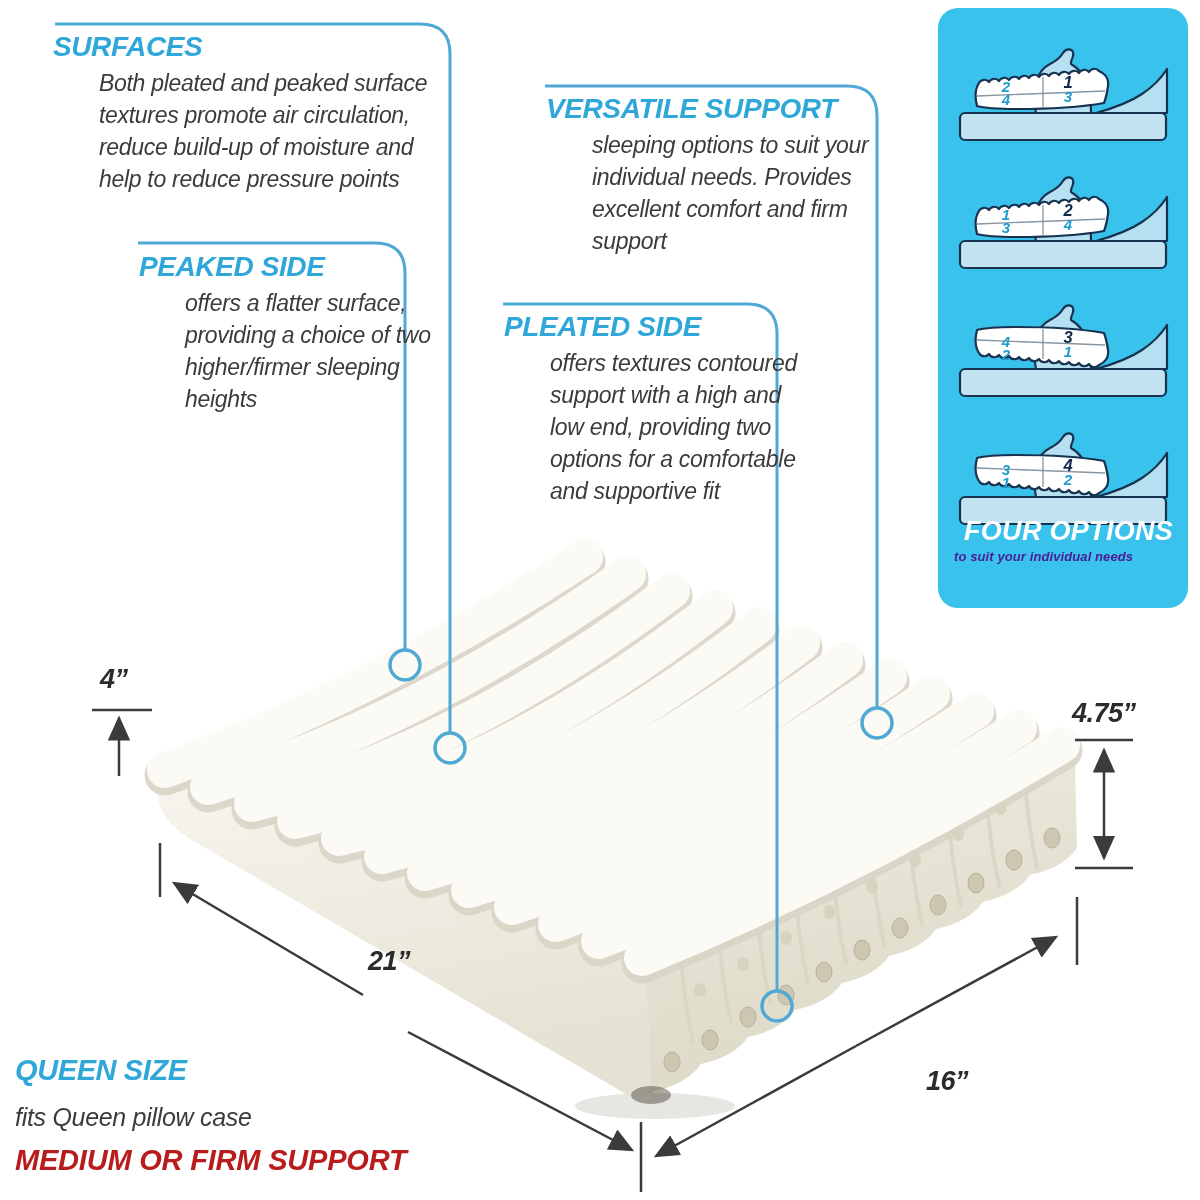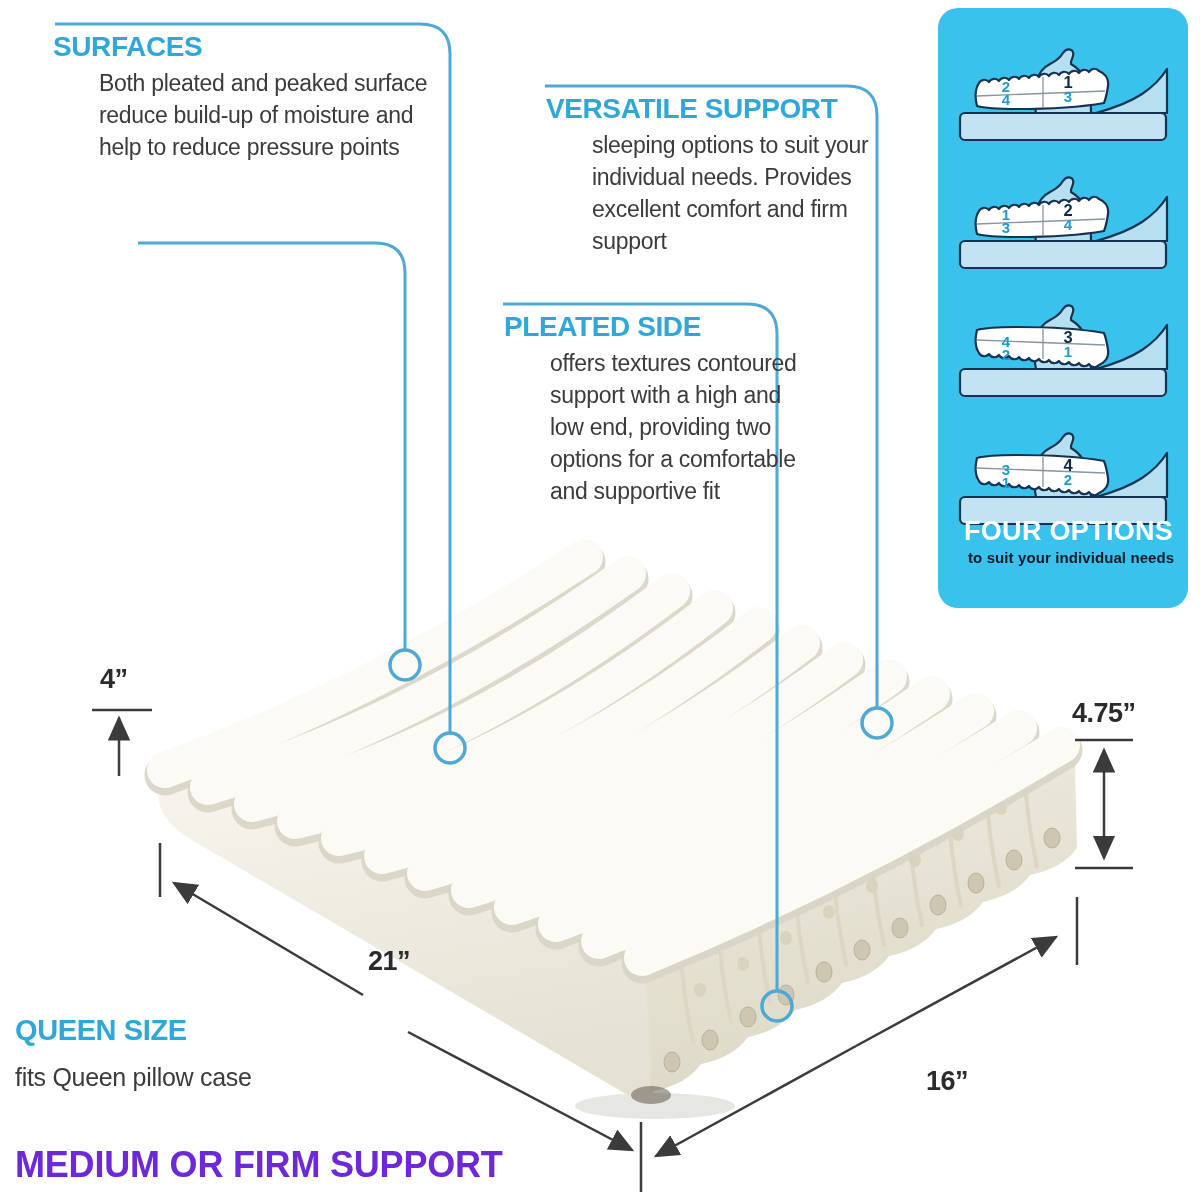--- a/index.html
+++ b/index.html
@@ -1,52 +1,53 @@
 <!DOCTYPE html>
 <html><head>
 <meta charset="utf-8">
 <style>
   html,body{margin:0;padding:0;background:#ffffff;}
   .stage{
     position:relative;width:1200px;height:1200px;background:#ffffff;overflow:hidden;
     font-family:"Liberation Sans",sans-serif;
+    font-style:italic;
   }
   svg{display:block;}
   #scene{position:absolute;left:0;top:0;}
 
   
   .block{position:absolute;}
   .block .h{
     font-size:28px;font-weight:700;color:#2fa7d9;letter-spacing:-0.4px;
     line-height:30px;margin-bottom:5px;white-space:nowrap;
   }
   .block .ln{
     font-size:23px;color:#3b3b3d;line-height:32px;letter-spacing:-0.3px;white-space:nowrap;margin-left:46px;
   }
   .dim{
     position:absolute;font-size:27px;font-weight:600;color:#2b2b2b;letter-spacing:-0.5px;white-space:nowrap;
   }
   .size-block{position:absolute;left:15px;top:1014px;}
-  .size-block .h{font-size:29px;font-weight:700;color:#2fa7d9;letter-spacing:-0.4px;line-height:32px;}
+  .size-block .h{font-size:29px;font-weight:700;color:#2fa7d9;letter-spacing:-0.4px;line-height:32px;margin-top:40px;}
   .size-block .sub{font-size:25px;color:#3b3b3d;line-height:30px;margin-top:16px;letter-spacing:-0.3px;}
   .support-label{
-    position:absolute;left:15px;top:1144px;font-size:36px;font-weight:700;color:#6d28d9;letter-spacing:-0.2px;
+    position:absolute;left:15px;top:1144px;font-size:29px;font-weight:700;color:#b91c1c;letter-spacing:-0.2px;
   }
 
   
   .panel{
     position:absolute;left:938px;top:8px;width:250px;height:600px;
     background:#38c2ec;border-radius:20px;
   }
   .panel .opt{position:absolute;left:8px;}
   .panel .four-options{
     position:absolute;left:26px;top:508px;color:#ffffff;font-size:27px;font-weight:700;letter-spacing:0.3px;
   }
   .panel .panel-sub{
-    position:absolute;left:30px;top:541px;color:#0f172a;font-size:15px;font-weight:700;letter-spacing:0.1px;
+    position:absolute;left:16px;top:541px;color:#4c1d95;font-size:13px;font-weight:700;letter-spacing:0.1px;
   }
   .matt{fill:#c2e4f2;stroke:#16324f;stroke-width:2.2;}
   .skin{fill:#b5e0f2;stroke:#16324f;stroke-width:2.2;stroke-linejoin:round;}
   .pbody{fill:#ffffff;stroke:#16324f;stroke-width:2.2;stroke-linejoin:round;}
   .pdiv{stroke:#7a8b99;stroke-width:1.3;fill:none;opacity:0.9;}
   .num{font-size:15px;font-weight:700;fill:#1f9ccb;text-anchor:middle;}
   .numB{font-size:16.5px;font-weight:700;fill:#0e2a47;text-anchor:middle;}
 
   
   .crev{stroke:#d8d4c5;stroke-width:41;fill:none;stroke-linecap:round;transform:translateY(5px);opacity:.9;}
@@ -216,32 +217,40 @@
     <g>
       <path class="dimline" d="M856,1046 L656,1156" marker-end="url(#arr)"></path>
       <path class="dimline" d="M856,1046 L1056,937" marker-end="url(#arr)"></path>
       <path class="dimline" d="M1077,897 L1077,965"></path>
     </g>
   </svg>
 
   <div class="block" style="left:53px;top:32px;">
     <div class="h">SURFACES</div>
     <div class="ln">Both pleated and peaked surface</div>
+    <div class="ln">textures promote air circulation,</div>
     <div class="ln">reduce build-up of moisture and</div>
     <div class="ln">help to reduce pressure points</div>
   </div>
 
   <div class="block" style="left:546px;top:94px;">
     <div class="h">VERSATILE SUPPORT</div>
     <div class="ln">sleeping options to suit your</div>
     <div class="ln">individual needs. Provides</div>
     <div class="ln">excellent comfort and firm</div>
     <div class="ln">support</div>
   </div>
 
+  <div class="block" style="left:139px;top:252px;">
+    <div class="h">PEAKED SIDE</div>
+    <div class="ln">offers a flatter surface,</div>
+    <div class="ln">providing a choice of two</div>
+    <div class="ln">higher/firmer sleeping</div>
+    <div class="ln">heights</div>
+  </div>
 
   <div class="block" style="left:504px;top:312px;">
     <div class="h">PLEATED SIDE</div>
     <div class="ln">offers textures contoured</div>
     <div class="ln">support with a high and</div>
     <div class="ln">low end, providing two</div>
     <div class="ln">options for a comfortable</div>
     <div class="ln">and supportive fit</div>
   </div>
 

